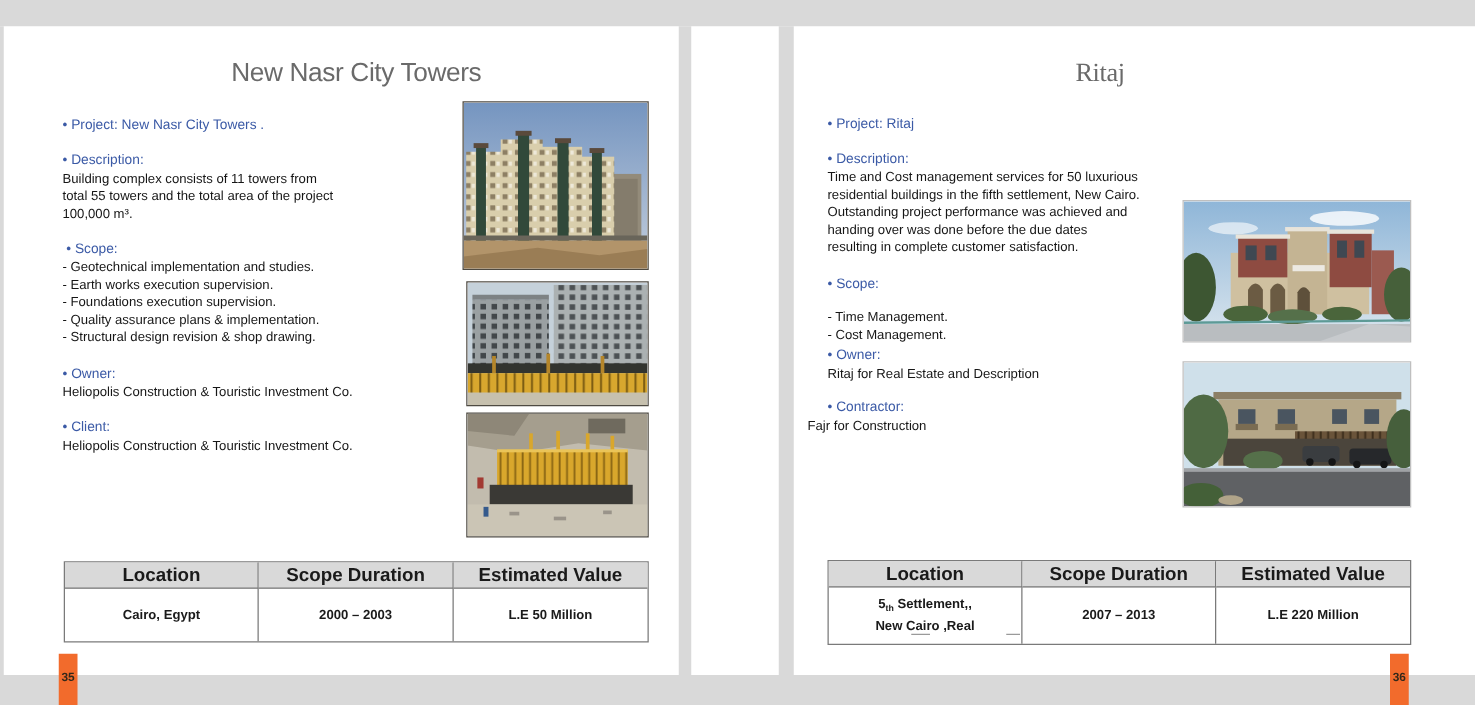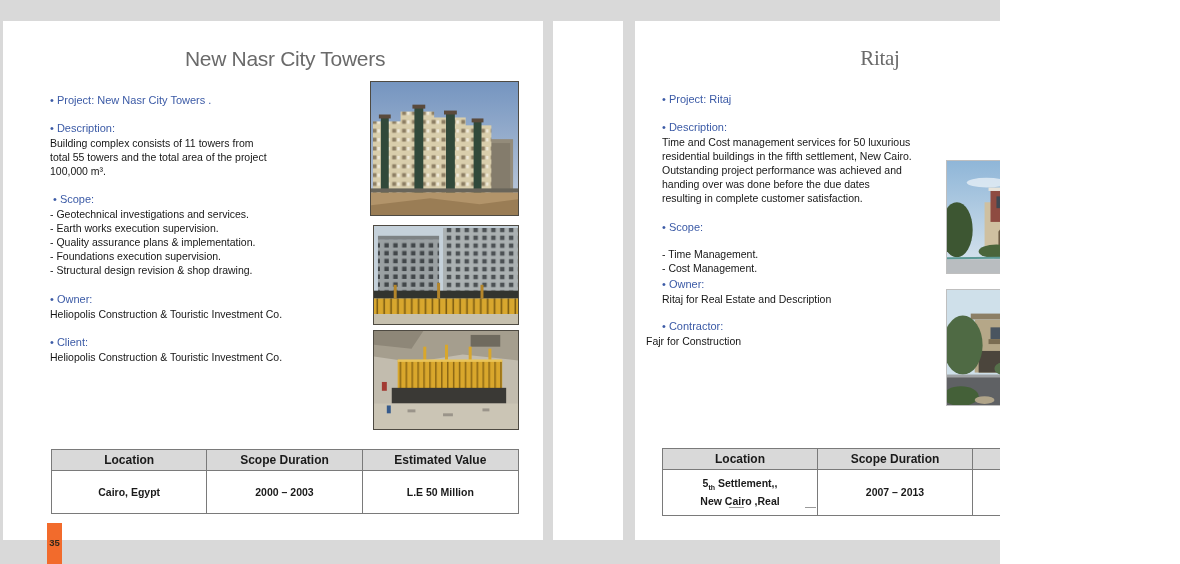--- a/index.html
+++ b/index.html
@@ -1,18 +1,18 @@
 <!DOCTYPE html>
 <html><head>
 <meta charset="utf-8">
 <style>
   * { margin:0; padding:0; box-sizing:border-box; }
   html,body { background:#ffffff; }
   .stage {
-    position:relative; width:1000px; height:564px; overflow:hidden;
+    position:relative; width:1180px; height:564px; overflow:hidden;
     background:#ffffff; font-family:"Liberation Sans", sans-serif; color:#161616;
   }
   .band { position:absolute; background:#d9d9d9; }
   .page-title {
     position:absolute; text-align:center; font-size:21px; letter-spacing:-0.3px;
     color:#6a6a6a; font-weight:normal;
   }
   .lbl { position:absolute; color:#3b5aa6; font-size:11px; line-height:13px; }
   .txt { position:absolute; font-size:10.5px; line-height:14px; color:#161616; white-space:pre-line; }
   .scope-item { font-size:10.5px; line-height:14px; color:#161616; }
@@ -23,21 +23,21 @@
 
   .proj-table {
     position:absolute; display:grid; grid-template-columns:1fr 1fr 1fr;
     grid-template-rows:21px 1fr; border:1px solid #7a7a7a; background:#fff;
   }
   .cell {
     display:flex; align-items:center; justify-content:center; text-align:center;
     border-right:1px solid #7a7a7a; font-size:10.5px; color:#1a1a1a;
   }
   .cell:nth-child(3n) { border-right:none; }
-  .cell.head { background:#d9d9d9; border-bottom:1px solid #7a7a7a; font-weight:bold; font-size:12px; }
+  .cell.head { background:#d9d9d9; border-bottom:1px solid #7a7a7a; font-weight:bold; font-size:15px; }
   .cell.body { font-weight:bold; line-height:13px; }
   .cell sub { font-size:7px; }
   .underline-artifact { position:absolute; height:1px; background:#9a9a9a; }
 
   .pagenum {
     position:absolute; width:15px; background:#f26b2c; color:#33281a;
     font-size:9.5px; font-weight:bold; text-align:center; padding-top:14px;
   }
 </style>
 </head>
@@ -55,24 +55,24 @@
 
   <div class="lbl" style="left:50px;top:94px;">• Project: New Nasr City Towers .</div>
 
   <div class="lbl" style="left:50px;top:122px;">• Description:</div>
   <div class="txt" style="left:50px;top:136px;width:360px;">Building complex consists of 11 towers from
 total 55 towers and the total area of the project
 100,000 m³.</div>
 
   <div class="lbl" style="left:53px;top:193px;">• Scope:</div>
   <div style="position:absolute;left:50px;top:207px;">
-    <div class="scope-item">- Geotechnical investigations and services.</div>
+    <div class="scope-item">- Geotechnical implementation and studies.</div>
     <div class="scope-item">- Earth works execution supervision.</div>
+    <div class="scope-item">- Foundations execution supervision.</div>
     <div class="scope-item">- Quality assurance plans &amp; implementation.</div>
-    <div class="scope-item">- Foundations execution supervision.</div>
     <div class="scope-item">- Structural design revision &amp; shop drawing.</div>
   </div>
 
   <div class="lbl" style="left:50px;top:293px;">• Owner:</div>
   <div class="txt" style="left:50px;top:307px;width:360px;">Heliopolis Construction &amp; Touristic Investment Co.</div>
 
   <div class="lbl" style="left:50px;top:336px;">• Client:</div>
   <div class="txt" style="left:50px;top:350px;width:360px;">Heliopolis Construction &amp; Touristic Investment Co.</div>
 
   <div class="photo bordered" style="left:370px;top:81px;width:149px;height:135px;">

